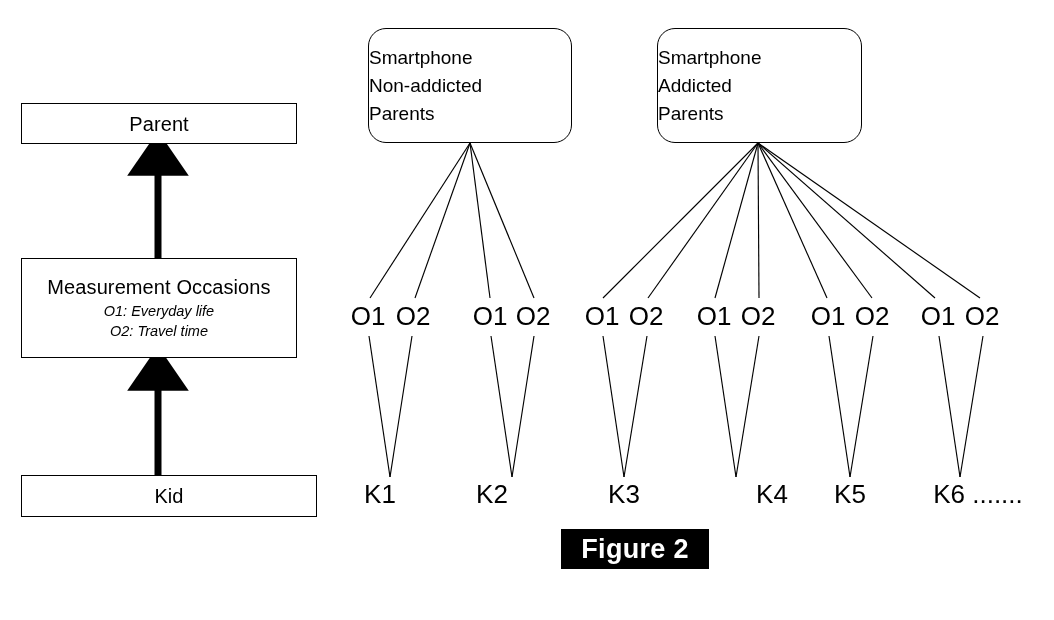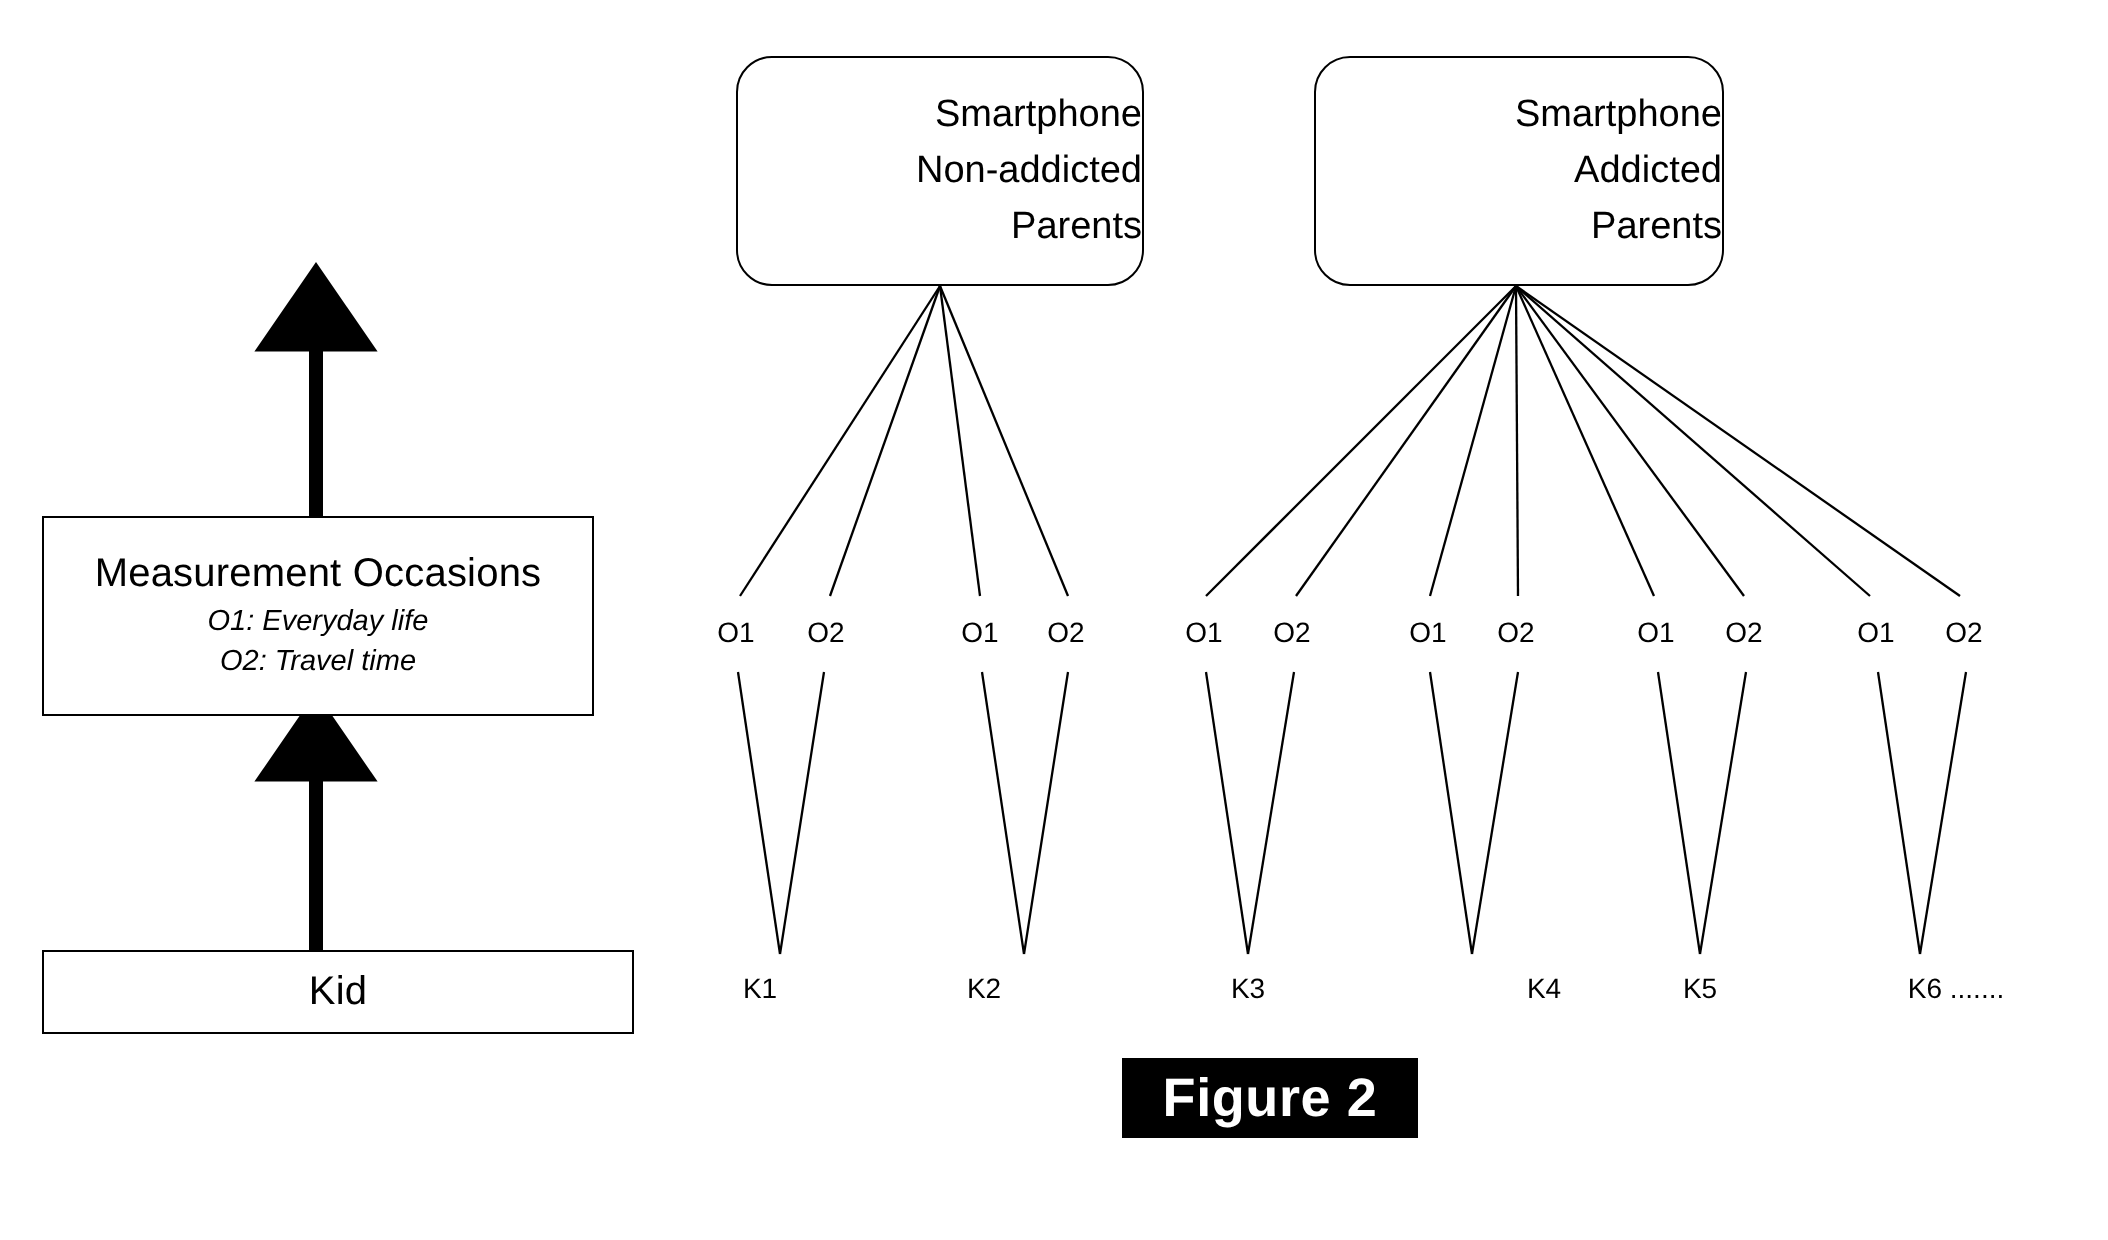--- a/index.html
+++ b/index.html
@@ -52,34 +52,34 @@
 
   
   .rbox{
     position:absolute;
     box-sizing:border-box;
     border:1.6px solid #000000;
     border-radius:18px;
     background:#ffffff;
     display:flex;
     flex-direction:column;
-    align-items:flex-end;
+    align-items:flex-start;
     justify-content:center;
     text-align:center;
     line-height:28px;
   }
   .rbox .ln{ font-size:19px; display:block; }
   .rbox .ln.bold{ font-weight:normal; font-size:19px; }
   #box-nonaddicted{ left:368px; top:28px; width:204px; height:115px; }
   #box-addicted{ left:657px; top:28px; width:205px; height:115px; }
 
   
   .leaf{
     position:absolute;
-    font-size:14px;
+    font-size:26px;
     line-height:22px;
     white-space:nowrap;
     transform:translateX(-50%);
     text-align:left;
   }
   .o-leaf{ top:305px; }
   .k-leaf{ top:483px; }
 </style>
 </head>
 <body>
@@ -132,20 +132,23 @@
       <line x1="759" y1="336" x2="736" y2="477"></line>
 
       <line x1="829" y1="336" x2="850" y2="477"></line>
       <line x1="873" y1="336" x2="850" y2="477"></line>
 
       <line x1="939" y1="336" x2="960" y2="477"></line>
       <line x1="983" y1="336" x2="960" y2="477"></line>
     </g>
   </svg>
 
+  <div class="lbox" id="box-parent">
+    <div class="t-main">Parent</div>
+  </div>
 
   <div class="lbox" id="box-occasions">
     <div class="t-main">Measurement Occasions</div>
     <div class="t-sub">O1: Everyday life</div>
     <div class="t-sub">O2: Travel time</div>
   </div>
 
   <div class="lbox" id="box-kid">
     <div class="t-main">Kid</div>
   </div>

